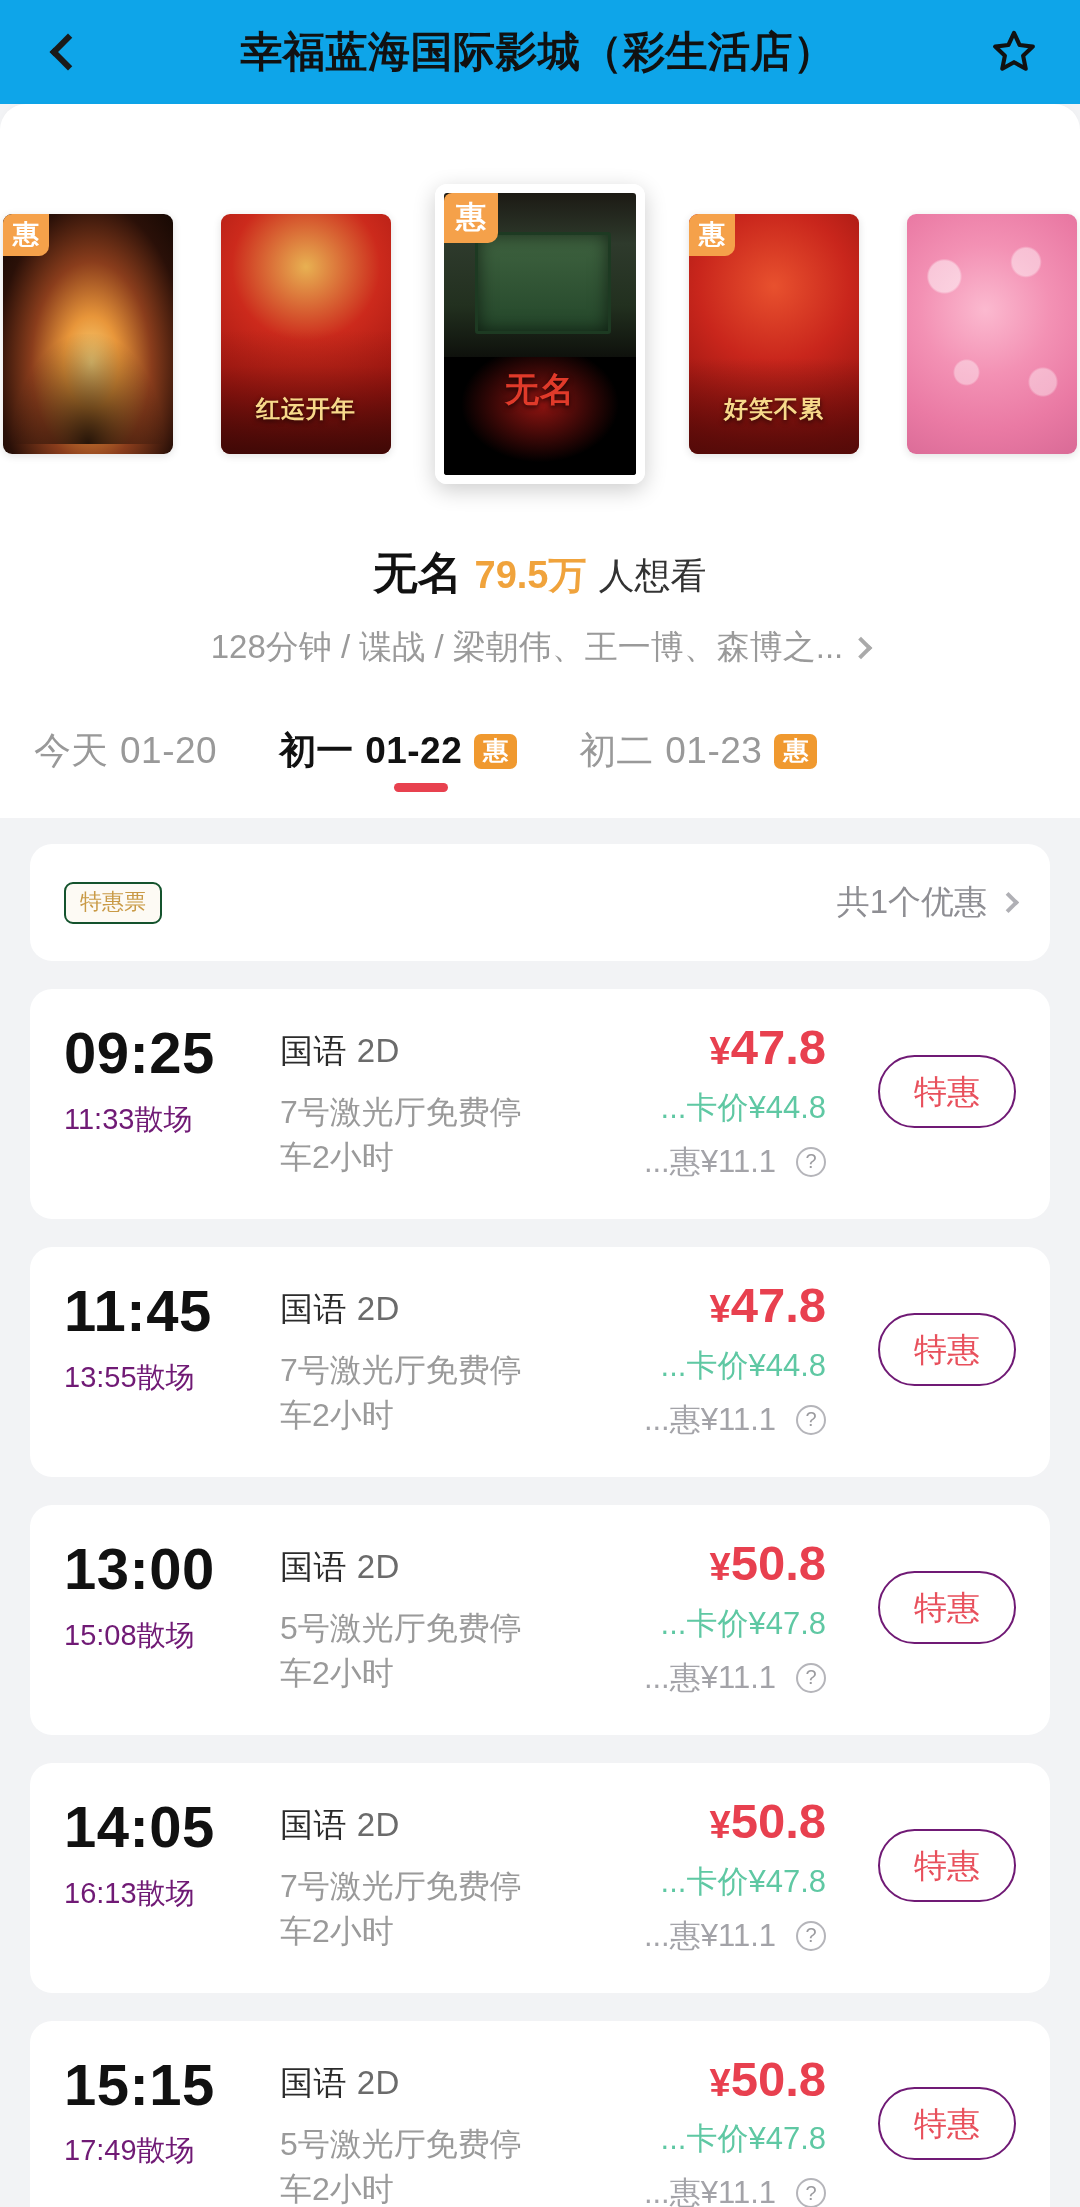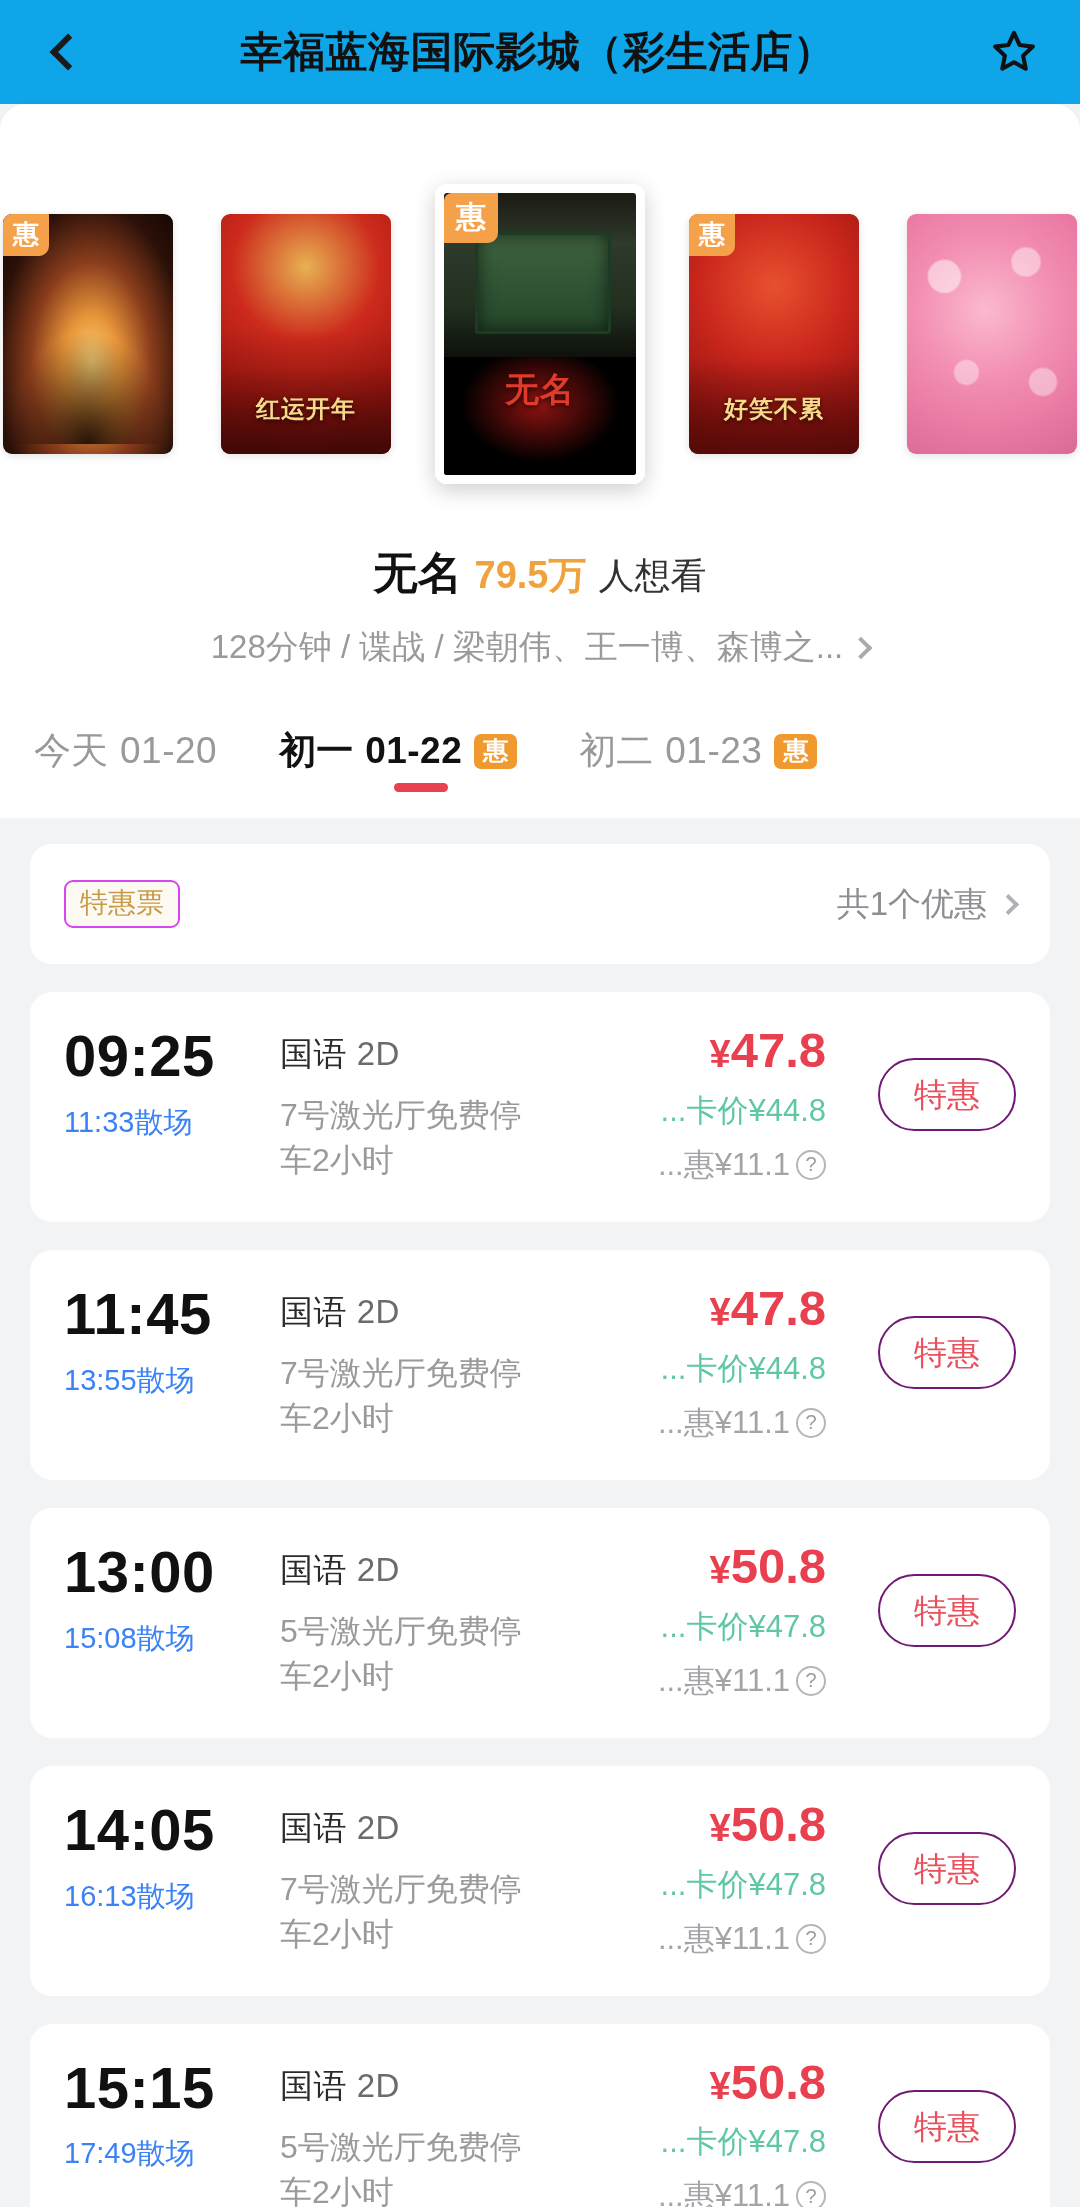--- a/index.html
+++ b/index.html
@@ -152,46 +152,46 @@
 
   
   .list-area { padding: 26px 30px 0 30px; }
 
   .promo-card {
     background: #ffffff; border-radius: 22px;
     padding: 36px 34px; margin-bottom: 28px;
     display: flex; align-items: center; justify-content: space-between;
   }
   .promo-tag {
-    border: 2px solid #d946ef; background: #fdfaf4;
-    color: #c99a46; font-size: 28px;
+    border: 2px solid #14532d; background: #fdfaf4;
+    color: #c99a46; font-size: 22px;
     padding: 7px 14px 9px; border-radius: 9px; line-height: 1;
   }
   .promo-right { display: flex; align-items: center; gap: 14px; font-size: 33px; color: #8e8e93; }
   .promo-chevron { width: 15px; height: 15px; border-top: 4px solid #b0b0b5; border-right: 4px solid #b0b0b5; transform: rotate(45deg); }
 
   .show-card {
     background: #ffffff; border-radius: 22px;
     padding: 32px 34px 36px 34px; margin-bottom: 28px;
     display: flex; align-items: flex-start;
   }
   .col-time { width: 216px; flex: 0 0 auto; padding-top: 2px; }
   .start-time { font-size: 58px; font-weight: 700; color: #111111; letter-spacing: 0.5px; line-height: 1.05; }
-  .end-time { font-size: 29px; color: #3b82f6; margin-top: 16px; }
+  .end-time { font-size: 29px; color: #701a75; margin-top: 16px; }
 
   .col-hall { flex: 1 1 auto; padding-top: 8px; padding-right: 14px; }
   .hall-lang { font-size: 33px; color: #2b2b2b; letter-spacing: 0.5px; }
   .hall-lang .fmt { color: #6b6b6b; }
   .hall-name { font-size: 32px; color: #9a9a9a; margin-top: 16px; line-height: 1.42; max-width: 330px; }
 
   .col-price { width: 268px; flex: 0 0 auto; text-align: right; padding-top: 0; }
   .price-main { font-size: 49px; font-weight: 700; color: #e8404f; letter-spacing: 0; line-height: 1.1; }
   .price-main .yen { font-size: 38px; font-weight: 600; }
   .price-card { font-size: 31px; color: #5fc8a3; margin-top: 12px; }
-  .price-discount { font-size: 31px; color: #a3a3a8; margin-top: 12px; display: flex; align-items: center; justify-content: flex-end; gap: 6px; }
+  .price-discount { font-size: 31px; color: #a3a3a8; margin-top: 12px; display: flex; align-items: center; justify-content: flex-end; gap: 20px; }
   .q-icon {
     display: inline-flex; align-items: center; justify-content: center;
     width: 30px; height: 30px; border: 2px solid #b5b5ba; border-radius: 50%;
     font-size: 20px; color: #9b9b9f; line-height: 1; padding-bottom: 1px;
   }
 
   .col-btn { width: 190px; flex: 0 0 auto; display: flex; align-items: center; justify-content: flex-end; padding-top: 34px; }
   .buy-btn {
     border: 2px solid #701a75; background: #ffffff; color: #e8505c;
     font-size: 33px; padding: 18px 34px; border-radius: 46px;

